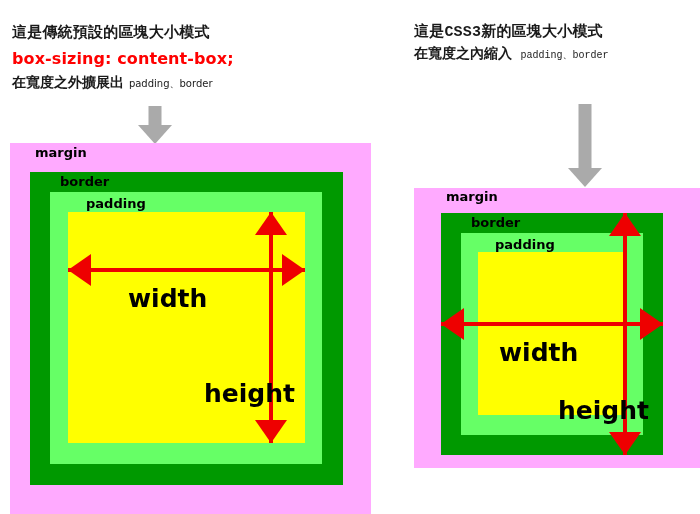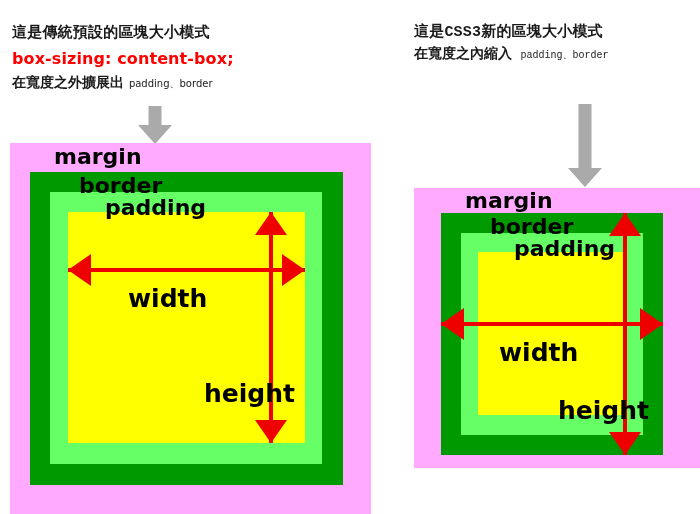--- a/index.html
+++ b/index.html
@@ -87,26 +87,25 @@
     position: absolute;
     box-sizing: border-box;
   }
   .layer-margin  { background: #ffaaff; }
   .layer-border  { background: #009900; }
   .layer-padding { background: #66ff66; }
   .layer-content { background: #ffff00; }
 
   .layer-label {
     position: absolute;
-    font-size: 22px;
+    font-size: 13px;
     font-weight: 700;
     color: #000000;
     white-space: nowrap;
     line-height: 1;
-    margin-left: 19px;
   }
 
   
   .dim { position: absolute; }
   .dim-h .bar {
     position: absolute;
     height: 4px;
     background: #ee0000;
     top: 50%;
     margin-top: -2px;

